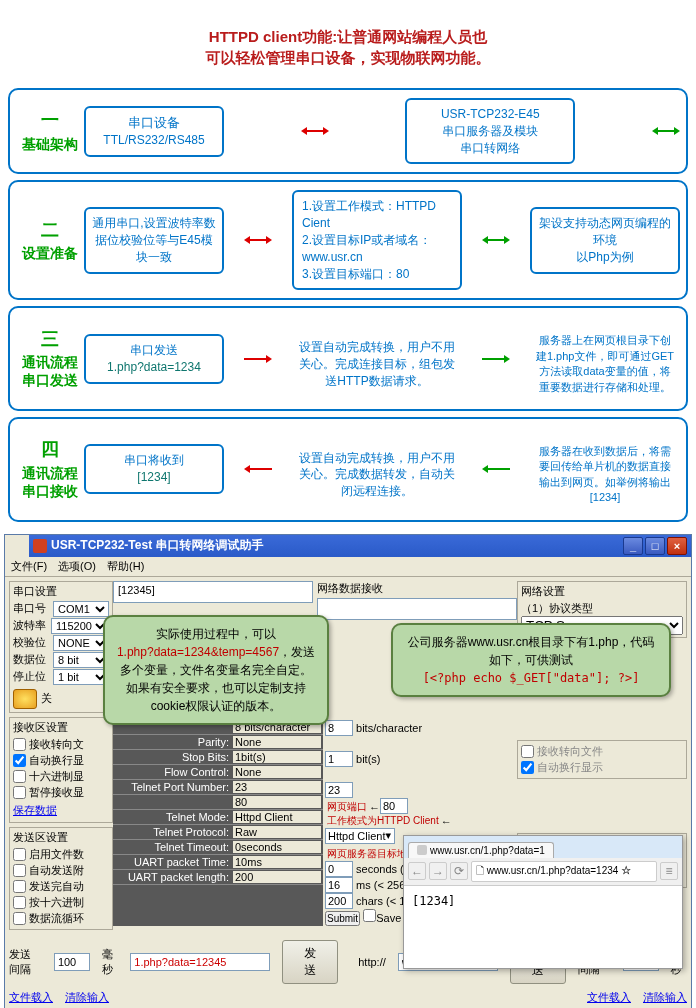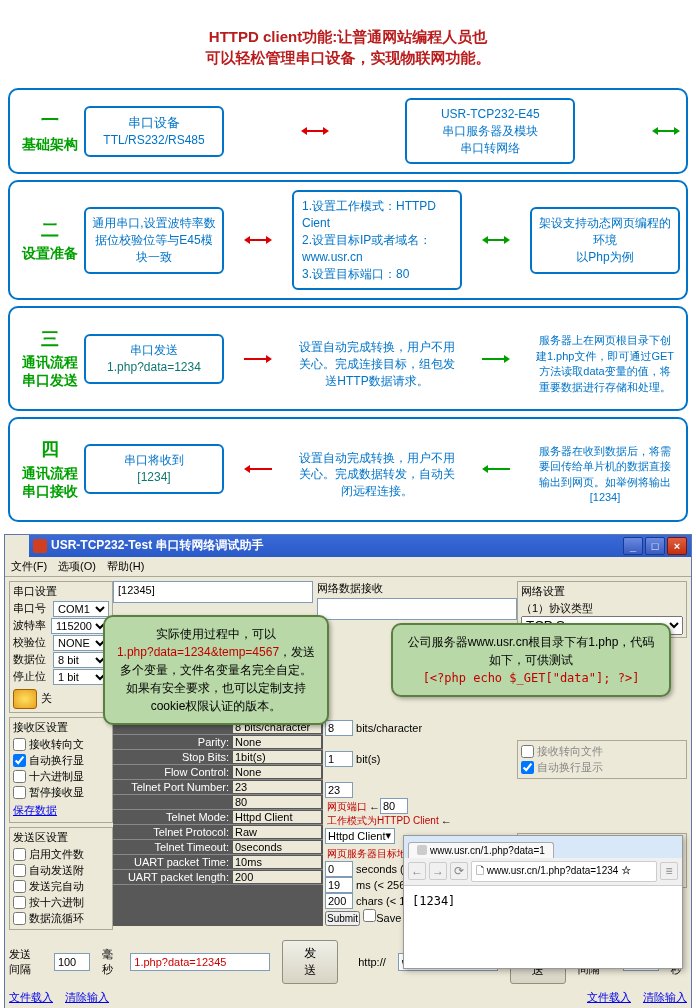--- a/index.html
+++ b/index.html
@@ -331,21 +331,21 @@
           <div style="height:16px"><span class="midfield" style="width:28px">8</span> <span>bits/character</span></div>
           <div style="height:15px"></div>
           <div style="height:16px"><span class="midfield" style="width:28px">1</span> <span>bit(s)</span></div>
           <div style="height:15px"></div>
           <div style="height:16px"><span class="midfield" style="width:28px">23</span></div>
           <div style="height:16px"><span class="midlbl">网页端口</span>←<span class="midfield" style="width:28px">80</span></div>
           <div style="height:16px"><span class="midlbl">工作模式为HTTPD Client</span>←<span class="midfield" style="width:70px"><span>Httpd Client</span> ▾</span></div>
           <div style="height:15px"></div>
           <div style="height:16px"><span class="midlbl">网页服务器目标地址</span>←<span class="midfield" style="width:70px">www.usr.cn</span></div>
           <div style="height:16px"><span class="midfield" style="width:28px">0</span> <span>seconds (&lt; 256)</span></div>
-          <div style="height:16px"><span class="midfield" style="width:28px">19</span> <span>ms (&lt; 256)</span></div>
+          <div style="height:16px"><span class="midfield" style="width:28px">16</span> <span>ms (&lt; 256)</span></div>
           <div style="height:16px"><span class="midfield" style="width:28px">200</span> <span>chars (&lt; 1024, 0 for no</span></div>
           <div><button style="font-size:10px">Submit</button> <input type="checkbox" style=""><span>Save these as next s</span></div>
         </div>
       </div>
     </div>
 
     <div class="panel-right">
       <div class="right-group">
         <div class="group-title">网络设置</div>
         <div>（1）协议类型</div>

